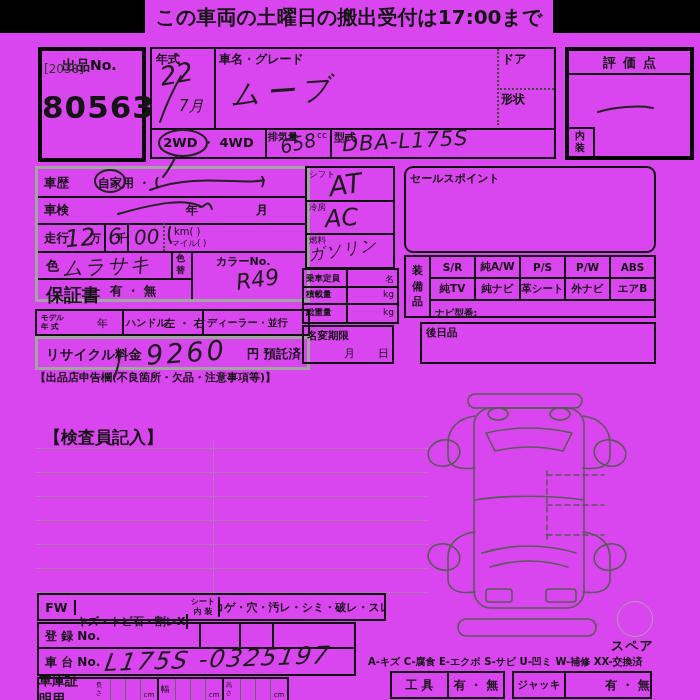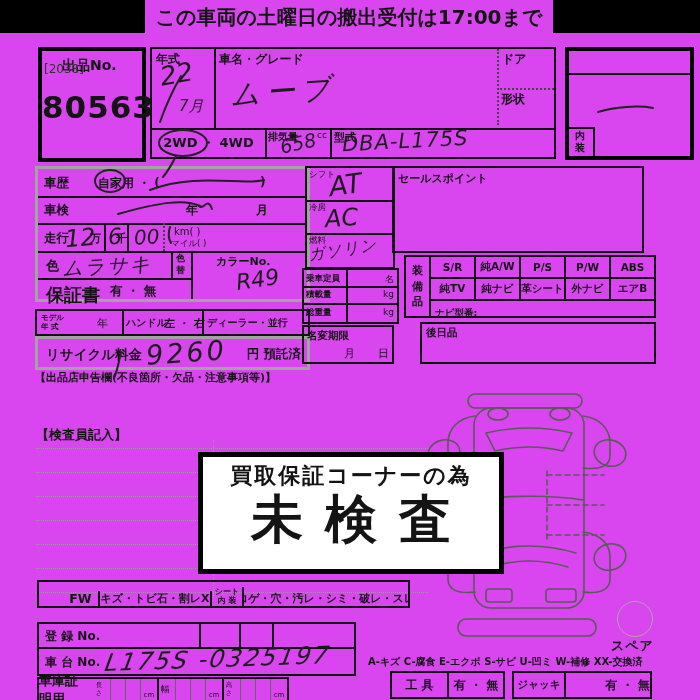--- a/index.html
+++ b/index.html
@@ -62,20 +62,21 @@
     <span class="abs" style="left:165px;top:81px;font-size:9px;">cc</span>
     <span class="abs b" style="left:182px;top:81px;font-size:11px;">型式</span>
     <span class="abs hw" style="left:8px;top:12px;font-size:26px;transform:rotate(-10deg);">22</span>
     <span class="abs hw" style="left:27px;top:50px;font-size:15px;">7月</span>
     <span class="abs hw" style="left:78px;top:28px;font-size:29px;letter-spacing:6px;transform:rotate(-4deg);">ムーブ</span>
     <span class="abs hw" style="left:128px;top:85px;font-size:19px;transform:rotate(-12deg);">658</span>
     <span class="abs hw nw" style="left:190px;top:82px;font-size:21px;letter-spacing:1px;transform:rotate(-3deg);">DBA-L175S</span>
   </div>
 
   <div class="box4" style="left:565px;top:47px;width:121px;height:105px;">
+    <span class="abs b" style="left:0;top:3px;width:100%;text-align:center;font-size:13px;letter-spacing:7px;text-indent:7px;">評価点</span>
     <div class="hl" style="left:0;top:22px;width:100%;"></div>
     <div class="vl" style="left:24px;top:76px;height:29px;"></div>
     <div class="hl" style="left:0;top:76px;width:24px;"></div>
     <span class="abs b pre" style="left:6px;top:79px;font-size:10px;line-height:1.2;">内
 装</span>
   </div>
 
   <div class="box3" style="left:35px;top:166px;width:269px;height:130px;">
     <div class="hl" style="left:0;top:27px;width:100%;"></div>
     <div class="hl" style="left:0;top:54px;width:100%;"></div>
@@ -156,21 +157,21 @@
     <span class="abs b nw" style="left:2px;top:37px;font-size:8.5px;">総重量</span>
     <span class="abs" style="right:3px;top:37px;font-size:9px;">kg</span>
   </div>
 
   <div class="box2" style="left:302px;top:325px;width:88px;height:35px;">
     <span class="abs b" style="left:3px;top:2px;font-size:10.5px;">名変期限</span>
     <span class="abs" style="left:40px;top:19px;font-size:11px;">月</span>
     <span class="abs" style="left:74px;top:19px;font-size:11px;">日</span>
   </div>
 
-  <div class="box2" style="left:392px;top:166px;width:248px;height:83px;border-width:2.5px;">
+  <div class="box2" style="left:404px;top:166px;width:248px;height:83px;border-width:2.5px;border-radius:9px;">
     <span class="abs b" style="left:4px;top:3px;font-size:11px;">セールスポイント</span>
   </div>
 
   <div class="box2" style="left:404px;top:255px;width:248px;height:59px;border-width:2.5px;">
     <div class="abs cell-c b pre" style="left:0;top:0;width:23px;height:100%;border-right:2px solid #111;font-size:11px;line-height:1.45;text-align:center;">装
 備
 品</div>
     <div class="abs" style="left:25px;top:0;right:0;height:100%;">
       <div class="eq-row">
         <div class="eqc">S/R</div>
@@ -189,21 +190,21 @@
       <div style="height:15px;">
         <span class="b" style="font-size:9.5px;margin-left:4px;">ナビ型番:</span>
       </div>
     </div>
   </div>
 
   <div class="box2" style="left:420px;top:322px;width:232px;height:38px;">
     <span class="abs b" style="left:4px;top:2px;font-size:10.5px;">後日品</span>
   </div>
 
-  <div class="abs b" style="left:36px;top:426px;font-size:13px;">【検査員記入】</div>
+  <div class="abs b" style="left:44px;top:426px;font-size:17px;">【検査員記入】</div>
   <div class="dotline" style="left:36px;top:448px;width:392px;"></div>
   <div class="dotline" style="left:36px;top:472px;width:392px;"></div>
   <div class="dotline" style="left:36px;top:496px;width:392px;"></div>
   <div class="dotline" style="left:36px;top:520px;width:392px;"></div>
   <div class="dotline" style="left:36px;top:544px;width:392px;"></div>
   <div class="dotline" style="left:36px;top:568px;width:392px;"></div>
   <div class="dotline" style="left:36px;top:592px;width:392px;"></div>
   <div class="abs" style="left:213px;top:440px;height:158px;border-left:1.5px dotted #9a9a9a;"></div>
 
   <svg class="abs" style="left:418px;top:383px;z-index:1;" width="220" height="270" viewBox="0 0 220 270">
@@ -247,27 +248,22 @@
       <path d="M118 214 C160 202 185 199 200 206"></path>
       <path d="M199 206 C204 211 207 196 212 209"></path>
       <path d="M160 122 C166 105 174 88 181 76"></path>
       <path d="M159 143 a24 13 0 1 0 48 0 a24 13 0 1 0 -48 0"></path>
       <path d="M176 156 C172 164 168 171 163 177"></path>
       <path d="M170 227 q-3 9 1 16"></path>
       <path d="M121 352 C119 362 117 372 114 378"></path>
     </g>
   </svg>
 
-  <div class="abs" style="left:198px;top:452px;width:296px;height:112px;background:#fff;border:5px solid #000;z-index:6;
-              display:flex;flex-direction:column;align-items:center;">
-    <div class="b nw" style="font-size:22px;letter-spacing:2px;margin-top:4px;">買取保証コーナーの為</div>
-    <div class="b nw" style="font-size:52px;letter-spacing:22px;text-indent:22px;line-height:1.1;">未検査</div>
-  </div>
-
-  <div class="box2" style="left:37px;top:580px;width:345px;height:24px;border-width:2.5px;display:flex;align-items:flex-end;padding-left:24px;">
+
+  <div class="box2" style="left:37px;top:593px;width:345px;height:24px;border-width:2.5px;display:flex;align-items:center;">
     <div class="cell-c b" style="width:35px;border-right:2px solid #111;font-size:12.5px;">FW</div>
     <div class="cell-c b nw" style="width:110px;border-right:2px solid #111;font-size:11px;overflow:hidden;margin-top:29px;">キズ・トビ石・割レX</div>
     <div class="cell-c b pre" style="width:30px;border-right:2px solid #111;font-size:8px;line-height:1.2;text-align:center;">シート
 内 装</div>
     <div class="cell-c b nw" style="flex:1;font-size:11px;overflow:hidden;">コゲ・穴・汚レ・シミ・破レ・スレ</div>
   </div>
 
   <div class="box2" style="left:37px;top:622px;width:315px;height:23px;border-width:2.5px;">
     <span class="abs b" style="left:6px;top:4px;font-size:12px;">登 録 No.</span>
     <div class="vl" style="left:160px;top:0;height:100%;"></div>

